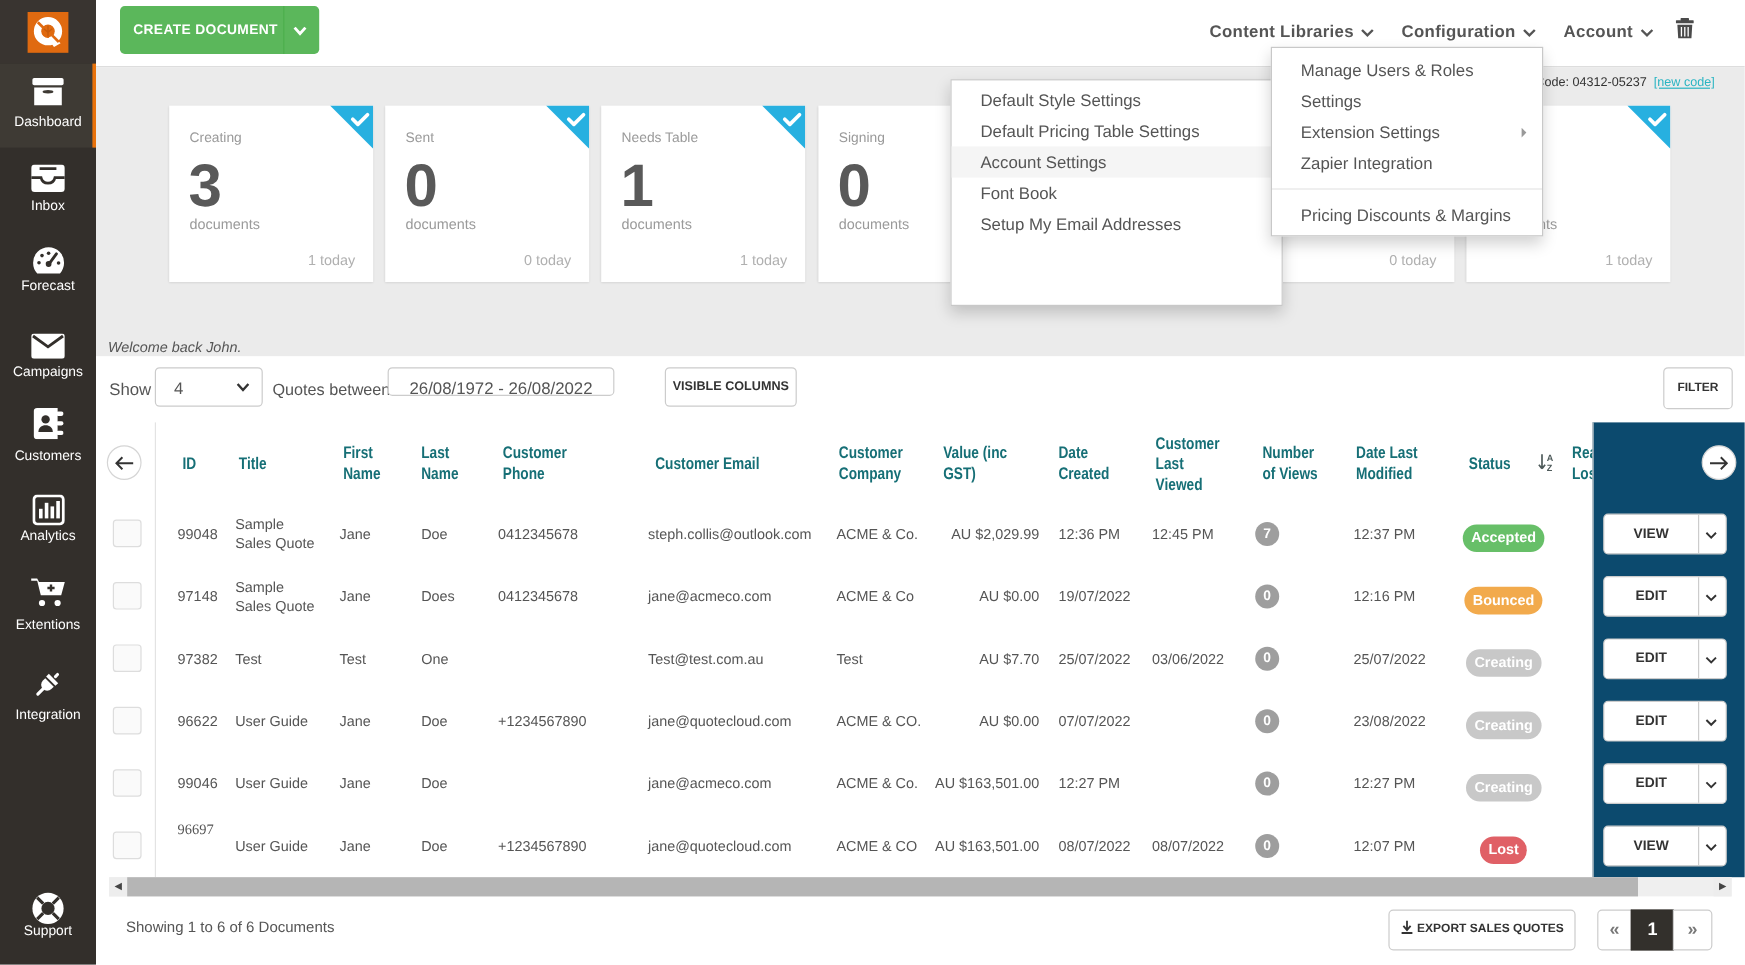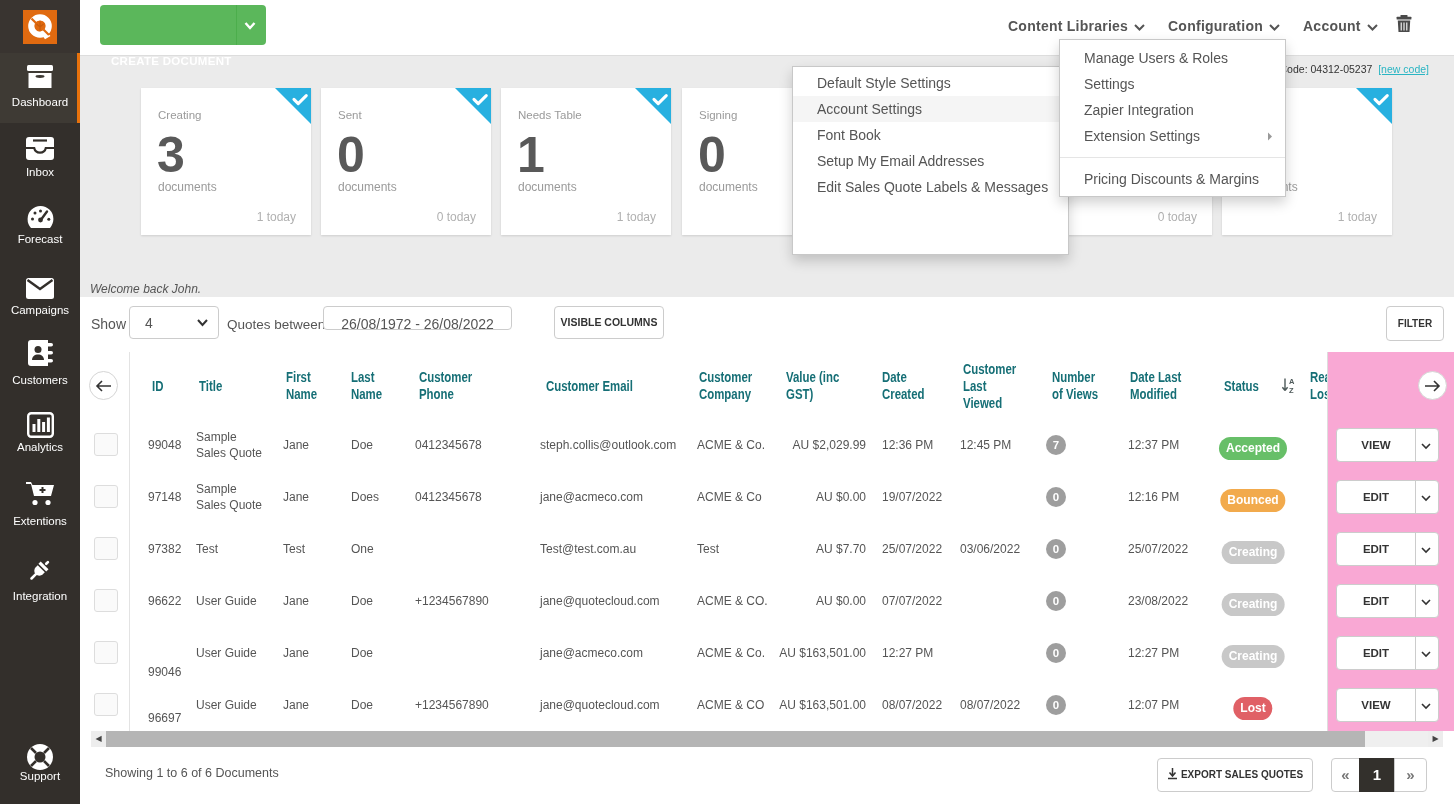--- a/index.html
+++ b/index.html
@@ -5,21 +5,21 @@
   * { margin:0; padding:0; box-sizing:border-box; }
   html,body { width:1454px; height:804px; overflow:hidden; }
   body { font-family:"Liberation Sans", sans-serif; position:relative; background:#fff; }
   .abs { position:absolute; }
   #sidebar { left:0; top:0; width:80px; height:804px; background:#332f2b; }
   #logoband { left:0; top:0; width:80px; height:53px; background:#393430; }
   #qtile { left:23px; top:10px; width:34px; height:34px; background:#e06a10; }
   .sblbl { left:0; width:80px; text-align:center; font-size:11.5px; color:#fff; }
   #topbar { left:80px; top:0; width:1374px; height:56px; background:#fff; border-bottom:1px solid #ddd; }
   #createbtn { position:absolute; left:20px; top:5px; width:166px; height:40px; background:#5bb75b; border-radius:4px; color:#fff; }
-  #createbtn .txt { position:absolute; left:11px; top:14px; font-size:11.5px; font-weight:bold; letter-spacing:0.3px;margin-top:36px; }
+  #createbtn .txt { position:absolute; left:11px; top:14px; font-size:11.5px; font-weight:bold; letter-spacing:0.3px; }
   #createbtn .sep { position:absolute; left:136px; top:0; width:1px; height:40px; background:#4cae4c; }
   #createbtn .car { position:absolute; left:144px; top:17px; }
   .topnav { position:absolute; top:17.5px; font-size:14px; font-weight:600; letter-spacing:0.25px; color:#555; }
   .topnav svg { margin-left:6px; }
   #graybg { left:80px; top:56px; width:1374px; height:241px; background:#ebebeb; }
   #whitebg { left:80px; top:297px; width:1374px; height:507px; background:#fff; }
   .card { position:absolute; top:88px; width:170px; height:147px; background:#fff; box-shadow:0 1px 2px rgba(0,0,0,0.12); }
   .card .t { position:absolute; left:17px; top:21px; font-size:11.5px; color:#9a9a9a; }
   .card .n { position:absolute; left:16px; top:42px; font-size:50px; line-height:50px; font-weight:bold; color:#595959; }
   .card .d { position:absolute; left:17px; top:92px; font-size:12px; color:#9a9a9a; }
@@ -38,21 +38,21 @@
   #viscols { left:522px; top:306px; width:110px; height:33px; line-height:31px; font-size:10.5px;margin-left:32px; }
   #filter { left:1386px; top:306px; width:58px; height:35px; line-height:33px; font-size:10px; }
   #tblwrap { left:80px; top:352px; width:1374px; height:379px; background:#fff; }
   .hd { position:absolute; font-size:14px; font-weight:bold; color:#166f76; line-height:17px; transform:scaleX(0.815); transform-origin:0 50%; white-space:nowrap; }
   .cell { position:absolute; font-size:12px; color:#555; line-height:16px; white-space:nowrap; }
   #cbline { left:49px; top:0px; width:1px; height:379px; background:#e3e3e3; position:absolute; }
   .chk { position:absolute; left:14px; width:24px; height:23px; background:#fafafa; border:1px solid #ddd; border-radius:3px; }
   .circbtn { position:absolute; width:29px; height:29px; border-radius:50%; background:#fff; border:1px solid #d5d5d5; text-align:center; }
   .pill { position:absolute; height:23px; border-radius:12px; color:#fff; font-size:12px; font-weight:bold; text-align:center; line-height:23px; padding:0 7px; transform:translateX(-50%); }
   .badge { position:absolute; width:20px; height:20px; border-radius:50%; background:#9e9e9e; color:#fff; font-size:11.5px; font-weight:bold; text-align:center; line-height:20px; }
-  #rightpanel { position:absolute; left:1247px; top:0; width:127px; height:379px; background:#f9a8d4; border-left:1px solid #ddd; }
+  #rightpanel { position:absolute; left:1247px; top:0; width:127px; height:379px; background:#0c4a6e; border-left:1px solid #ddd; }
   .actbtn { position:absolute; left:8px; width:103px; height:34px; border:1px solid #ccc; border-radius:4px; background:#fff; }
   .actbtn .t { position:absolute; left:0; width:78px; text-align:center; top:10px; font-size:11.5px; font-weight:bold; color:#333; }
   .actbtn .s { position:absolute; left:78px; top:0; width:1px; height:32px; background:#ccc; }
   .actbtn svg { position:absolute; left:84px; top:14px; }
   #hscroll { left:91px; top:731px; width:1352px; height:16px; background:#efefef; }
   #hthumb { position:absolute; left:15px; top:0; width:1259px; height:16px; background:#b5b5b5; }
   .sarrow { position:absolute; top:0; width:15px; height:16px; background:#ededed; color:#444; font-size:8px; line-height:16px; text-align:center; }
   #showing { left:105px; top:766px; font-size:12.5px; color:#555; }
   #exportbtn { left:1157px; top:758px; width:156px; height:34px; line-height:32px; font-size:10px; }
   .pgbox { position:absolute; top:758px; height:34px; background:#fff; border:1px solid #ccc; color:#777; font-size:15px; font-weight:bold; text-align:center; line-height:32px; }
@@ -216,32 +216,32 @@
 <div class="cell" style="left:203px;top:241px;">Jane</div>
 <div class="cell" style="left:271px;top:241px;">Doe</div>
 <div class="cell" style="left:335px;top:241px;">+1234567890</div>
 <div class="cell" style="left:460px;top:241px;">jane@quotecloud.com</div>
 <div class="cell" style="left:617px;top:241px;">ACME &amp; CO.</div>
 <div class="cell" style="left:694px;top:241px;width:92px;text-align:right;">AU $0.00</div>
 <div class="cell" style="left:802px;top:241px;">07/07/2022</div>
 <div class="badge" style="left:966px;top:239px;">0</div>
 <div class="cell" style="left:1048px;top:241px;">23/08/2022</div>
 <div class="pill" style="left:1173px;top:241px;background:#c8c8c8;">Creating</div>
-<div class="cell" style="left:68px;top:293px;margin-top:19px;">99046</div>
+<div class="cell" style="left:68px;top:293px;">99046</div>
 <div class="cell" style="left:116px;top:293px;">User Guide</div>
 <div class="cell" style="left:203px;top:293px;">Jane</div>
 <div class="cell" style="left:271px;top:293px;">Doe</div>
 <div class="cell" style="left:460px;top:293px;">jane@acmeco.com</div>
 <div class="cell" style="left:617px;top:293px;">ACME &amp; Co.</div>
 <div class="cell" style="left:694px;top:293px;width:92px;text-align:right;">AU $163,501.00</div>
 <div class="cell" style="left:802px;top:293px;">12:27 PM</div>
 <div class="badge" style="left:966px;top:291px;">0</div>
 <div class="cell" style="left:1048px;top:293px;">12:27 PM</div>
 <div class="pill" style="left:1173px;top:293px;background:#c8c8c8;">Creating</div>
-<div class="cell" style="left:68px;top:358px;">96697</div>
+<div class="cell" style="left:68px;top:331px;font-family:Liberation Serif, serif;">96697</div>
 <div class="cell" style="left:116px;top:345px;">User Guide</div>
 <div class="cell" style="left:203px;top:345px;">Jane</div>
 <div class="cell" style="left:271px;top:345px;">Doe</div>
 <div class="cell" style="left:335px;top:345px;">+1234567890</div>
 <div class="cell" style="left:460px;top:345px;">jane@quotecloud.com</div>
 <div class="cell" style="left:617px;top:345px;">ACME &amp; CO</div>
 <div class="cell" style="left:694px;top:345px;width:92px;text-align:right;">AU $163,501.00</div>
 <div class="cell" style="left:802px;top:345px;">08/07/2022</div>
 <div class="cell" style="left:880px;top:345px;">08/07/2022</div>
 <div class="badge" style="left:966px;top:343px;">0</div>
@@ -414,28 +414,28 @@
 <div class="abs sblbl" style="top:589.5px;">Integration</div>
 <div class="abs" style="left:0;top:742.5px;width:80px;text-align:center;"><svg width="28" height="28" viewBox="0 0 28 28">
         <circle cx="14" cy="14" r="13" fill="#fff"></circle>
         <circle cx="14" cy="14" r="5.5" fill="#332f2b"></circle>
         <path d="M5 5l5 5M23 5l-5 5M5 23l5-5M23 23l-5-5" stroke="#332f2b" stroke-width="2.6"></path>
       </svg></div>
 <div class="abs sblbl" style="top:770px;">Support</div>
 </div>
 <div class="menu" id="menu1">
   <div class="mi">Default Style Settings</div>
+  <div class="mi">Default Pricing Table Settings</div>
   <div class="mi hl">Account Settings</div>
   <div class="mi">Font Book</div>
   <div class="mi">Setup My Email Addresses</div>
-  <div class="mi">Edit Sales Quote Labels &amp; Messages</div>
 </div>
 <div class="menu" id="menu2">
   <div class="mi">Manage Users &amp; Roles</div>
   <div class="mi">Settings</div>
-  <div class="mi">Zapier Integration</div>
   <div class="mi">Extension Settings<svg style="position:absolute;right:12px;top:9px;" width="6" height="9" viewBox="0 0 6 9">
         <path d="M1 0.5l4 4-4 4" fill="#999"></path>
       </svg></div>
+  <div class="mi">Zapier Integration</div>
   <div class="mdiv"></div>
   <div class="mi">Pricing Discounts &amp; Margins</div>
 </div>
 <div class="abs" id="statusbar">https://my.quotecloud.net/dashboard#</div>
 
 </body></html>

